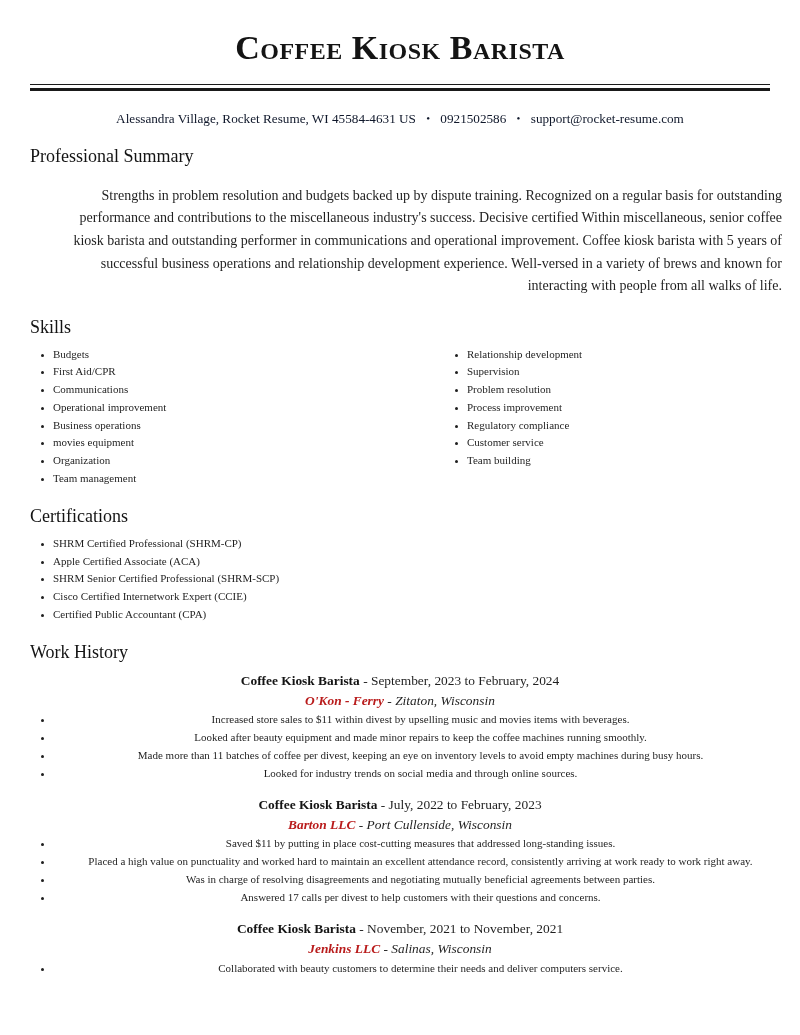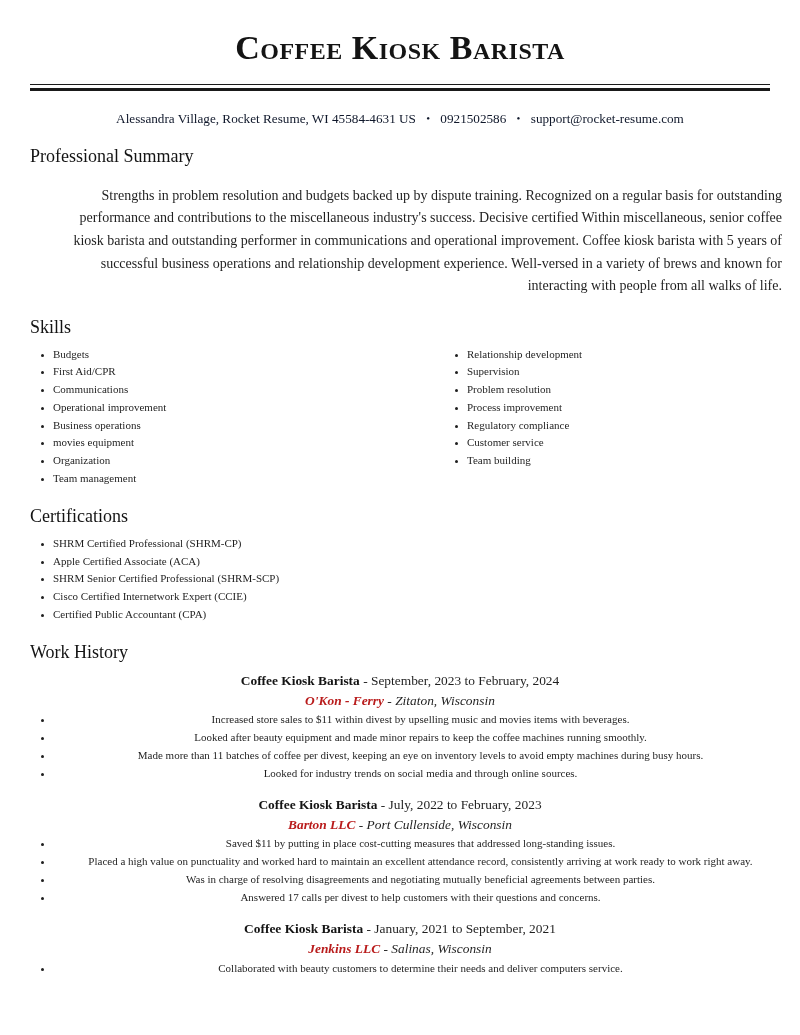--- a/index.html
+++ b/index.html
@@ -270,21 +270,21 @@
         <li>Placed a high value on punctuality and worked hard to maintain an excellent attendance record, consistently arriving at work ready to work right away.</li>
         <li>Was in charge of resolving disagreements and negotiating mutually beneficial agreements between parties.</li>
         <li>Answered 17 calls per divest to help customers with their questions and concerns.</li>
       </ul>
     </div>
 
     <div class="job">
       <div class="job-line">
         <span class="job-title">Coffee Kiosk Barista</span>
         <span class="job-dash">-</span>
-        <span class="job-dates">January, 2021 to September, 2021</span>
+        <span class="job-dates">November, 2021 to November, 2021</span>
       </div>
       <div class="job-line">
         <span class="job-company">Jenkins LLC</span>
         <span class="job-dash">-</span>
         <span class="job-location">Salinas, Wisconsin</span>
       </div>
       <ul class="bullets job-bullets">
         <li>Collaborated with beauty customers to determine their needs and deliver computers service.</li>
 
       </ul>

